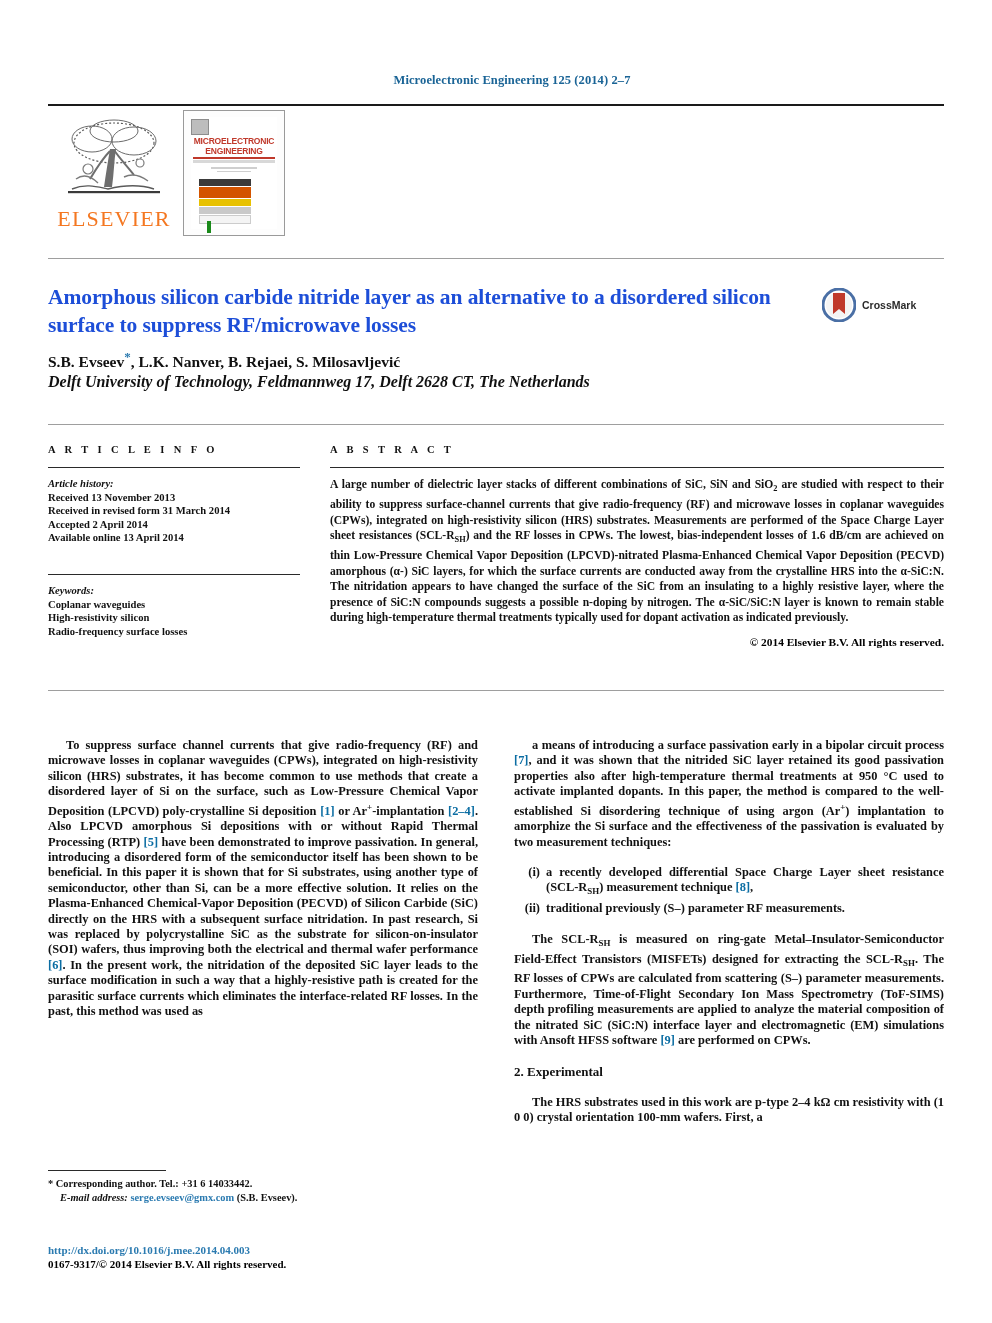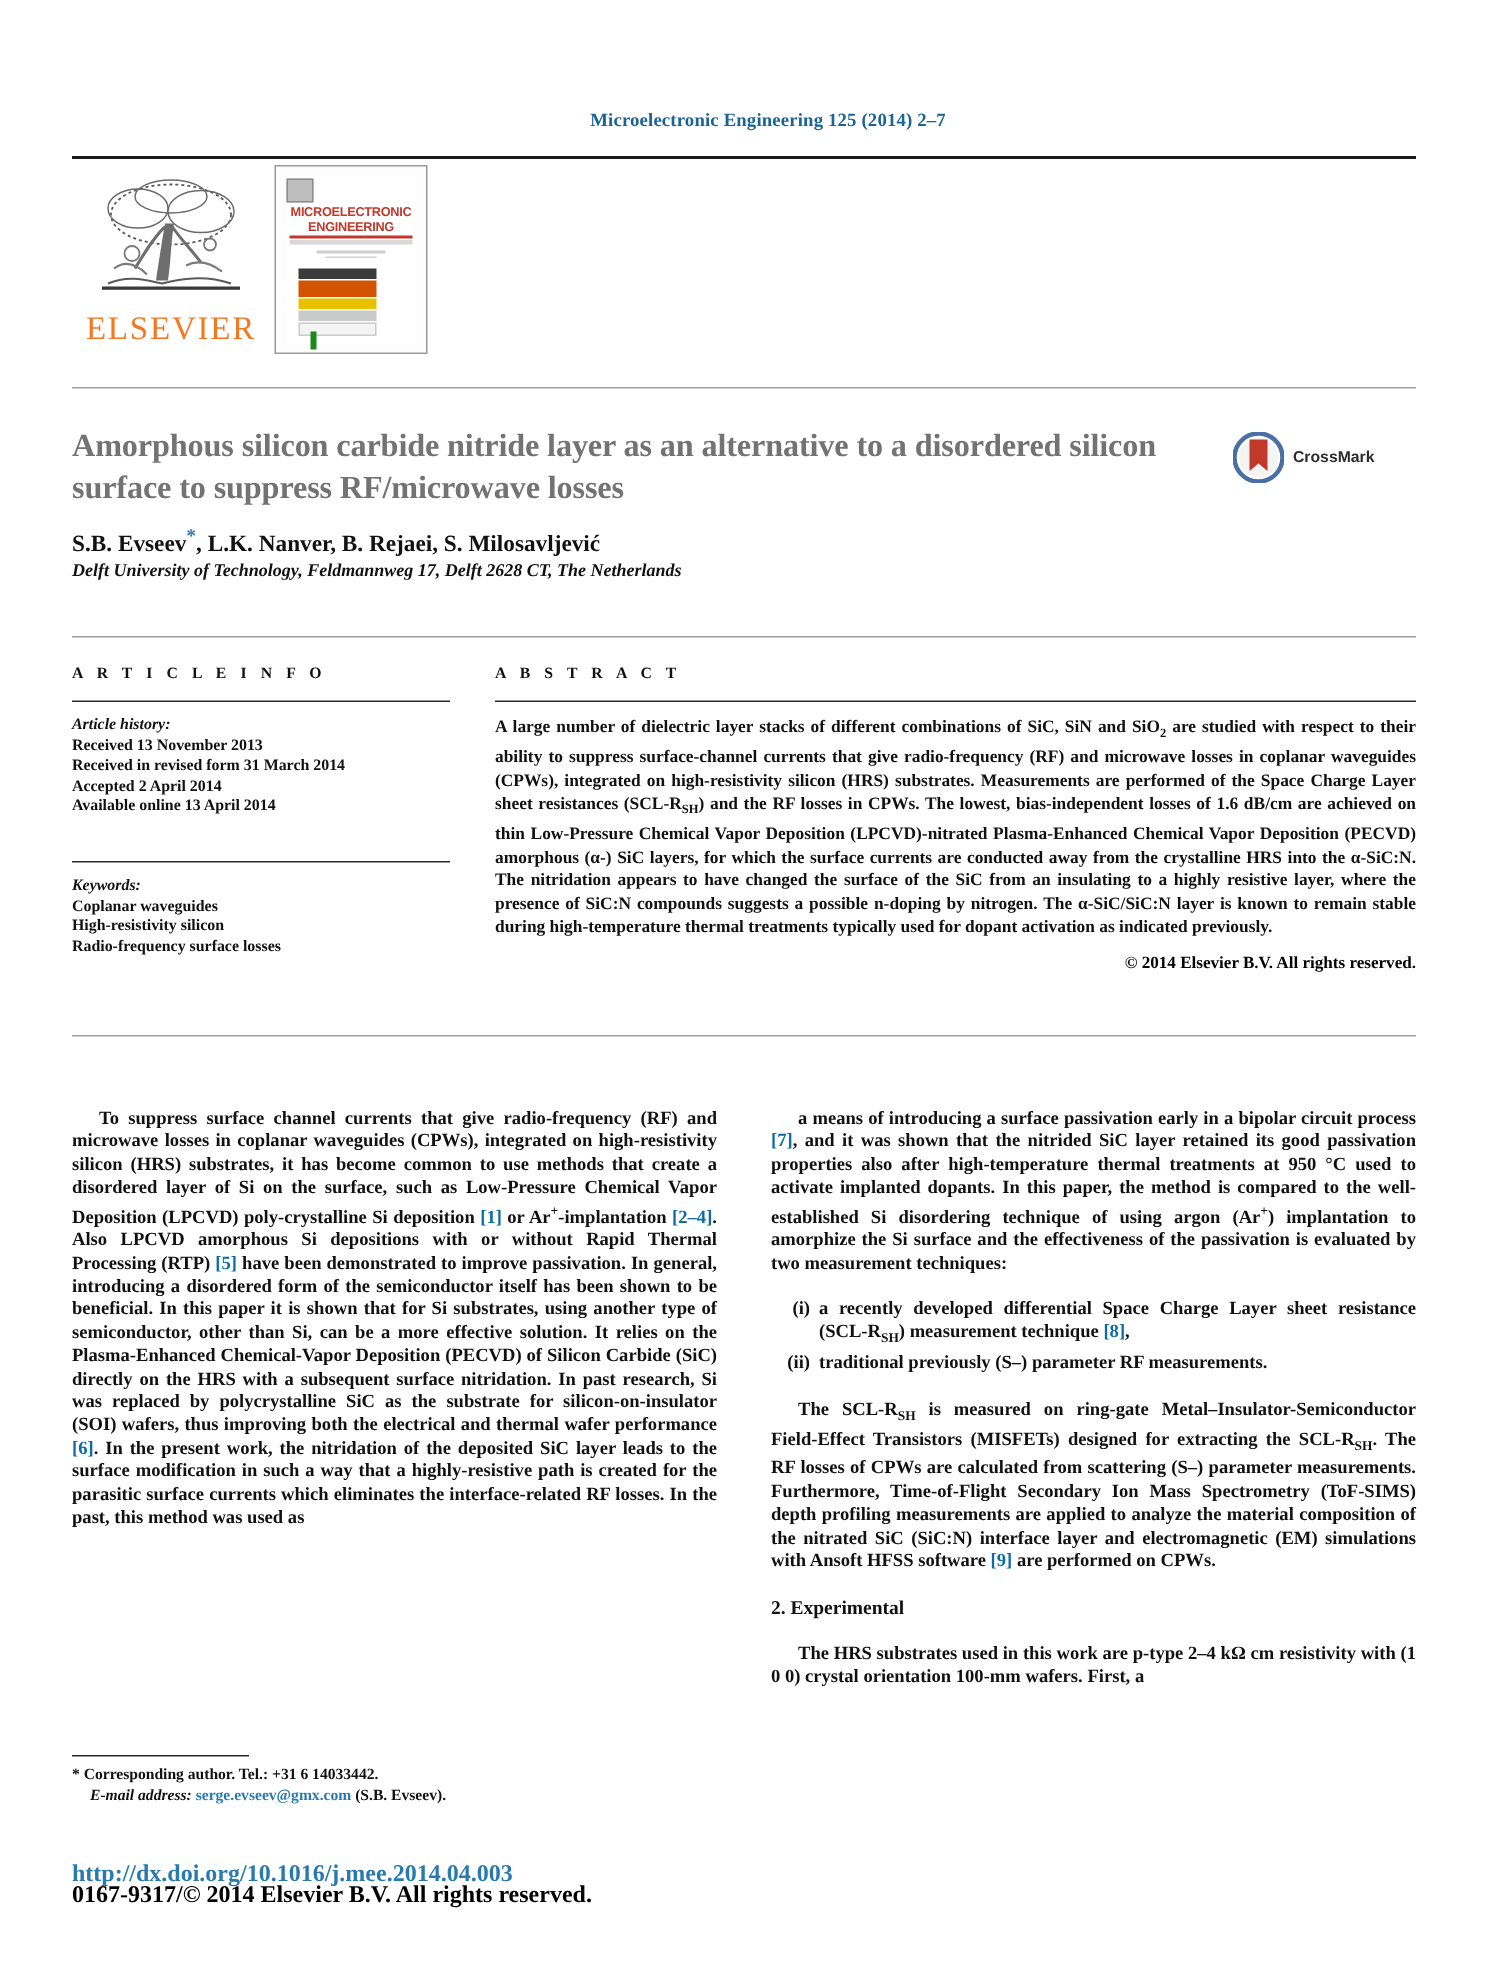--- a/index.html
+++ b/index.html
@@ -165,21 +165,21 @@
     border-top:1px solid #9e9e9e;
   }
   .article-title {
     position: absolute;
     left: 48px; top: 283px;
     width: 730px;
     font-family: "Liberation Serif", serif;
     font-size: 21.5px;
     font-weight: bold;
     line-height: 28px;
-    color: #737373;
+    color: #1d4ed8;
     letter-spacing: -0.1px;
   }
   .crossmark {
     position:absolute;
     left: 822px; top: 288px;
     display:flex; align-items:center; gap:6px;
   }
   .crossmark-label {
     font-family:"Liberation Sans", sans-serif;
     font-size:10.5px;
@@ -194,21 +194,21 @@
     font-weight:bold;
     color:#111;
   }
   .authors .star { color:#2a7ab0; font-size:13px; vertical-align: super; }
   .affiliation {
     position:absolute;
     left:48px; top:373px;
     font-family:"Liberation Serif", serif;
     font-style: italic;
     font-weight: bold;
-    font-size:12px;
+    font-size:16px;
     color:#111;
   }
 
   
   .info-sep-top {
     position:absolute; left:48px; top:424px; width:896px;
     border-top:1px solid #9e9e9e;
   }
   .col-info {
     position:absolute;
@@ -322,21 +322,21 @@
   }
   .footnote-email {
     padding-left:12px;
   }
   .footnote-email .em-label { font-style:italic; }
   .link { color:#2a7ab0; }
   .doi-block {
     position:absolute;
     left:48px; top:1243px;
     font-family:"Liberation Serif", serif;
-    font-size:16px;
+    font-size:11px;
     line-height:14px;
     font-weight:bold;
   }
   .doi-link { color:#2a7ab0; }
   sub { font-size:0.72em; }
   sup { font-size:0.72em; }
 </style>
 </head>
 <body>
 

